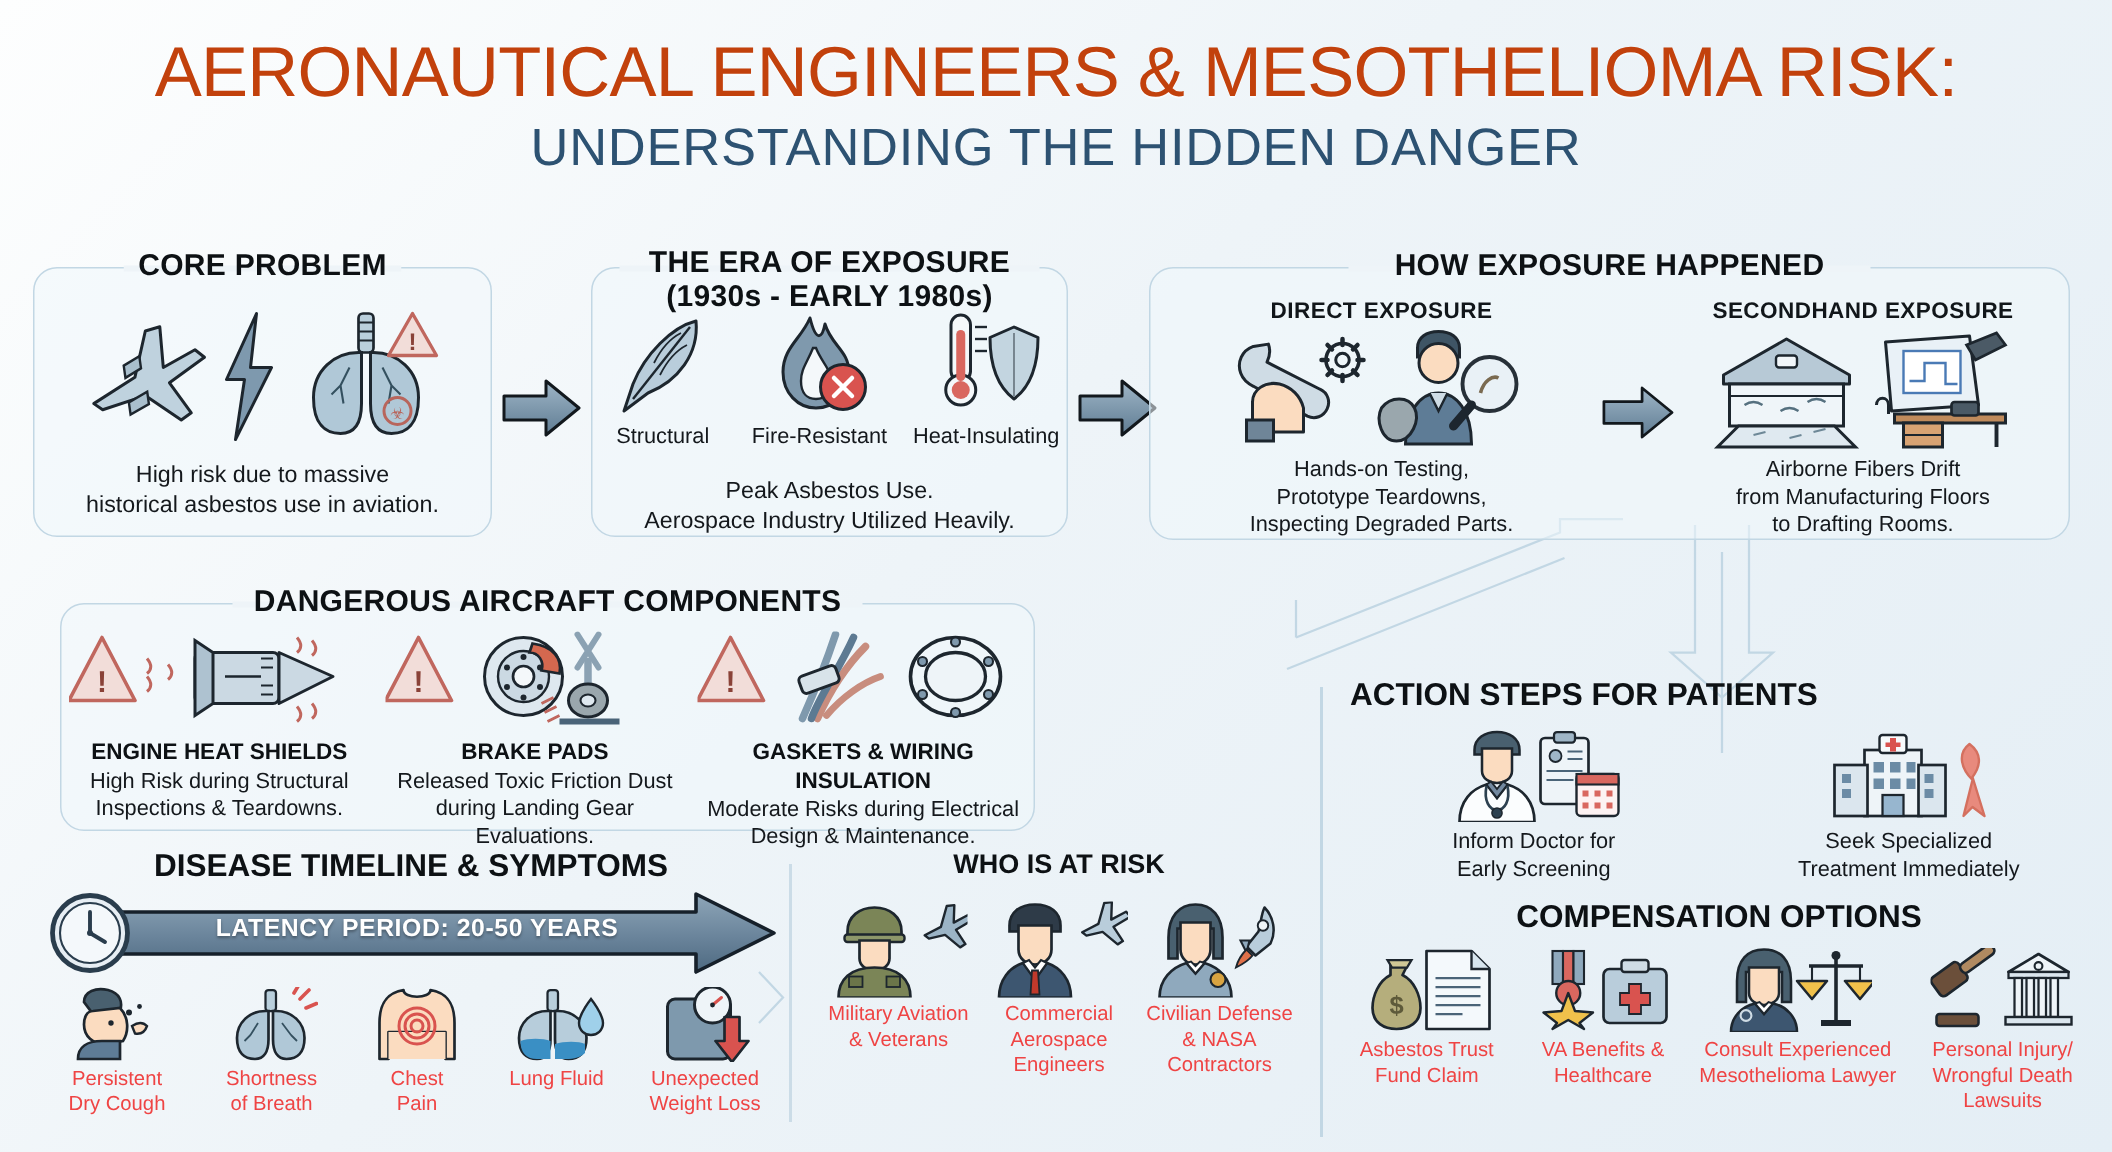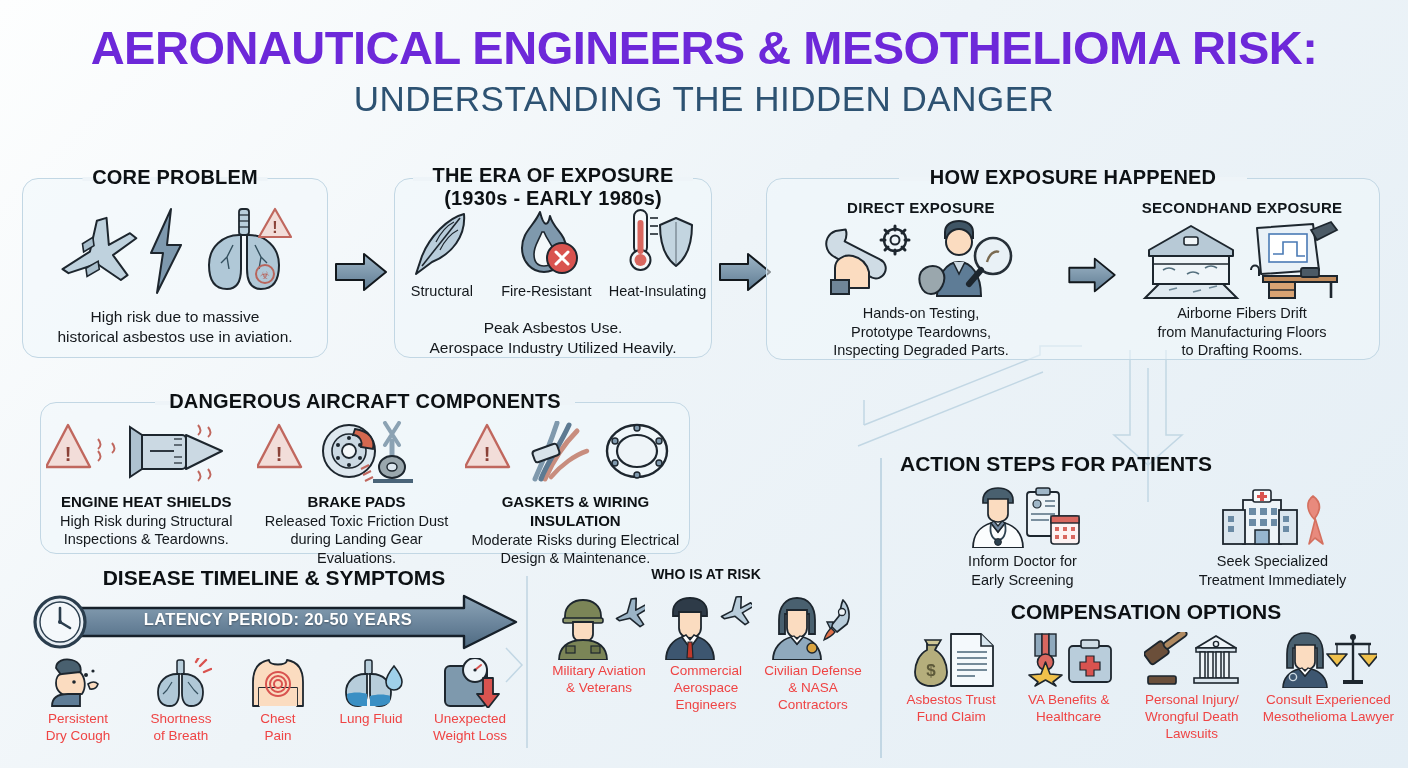--- a/index.html
+++ b/index.html
@@ -8,22 +8,22 @@
     font-family: "Liberation Sans", sans-serif;
     background: linear-gradient(135deg, #fdfefe 0%, #eef4f8 45%, #e4eef5 100%);
     position: relative; overflow: hidden;
     color:#14181c;
   }
   .root { position:absolute; inset:0; }
 
   
   .title-wrap { position:absolute; top:24px; left:0; width:1408px; text-align:center; }
   .title-main {
-    font-size:47px; font-weight:bold; letter-spacing:-0.5px;
-    color:#6d28d9; line-height:1.04;
+    font-size:47px; font-weight:normal; letter-spacing:-0.5px;
+    color:#c2410c; line-height:1.04;
     text-shadow: 0 1px 0 rgba(255,255,255,.6);
   }
   .title-sub {
     font-size:35px; font-weight:normal; letter-spacing:0.5px;
     color:#2d5272; line-height:1.25; margin-top:4px;
   }
 
   
   .panel {
     position:absolute;
@@ -436,21 +436,21 @@
           <circle cx="36" cy="12" r="1.6" fill="#1d262e"></circle>
           <path d="M44 20 L54 20 L54 36 L60 36 L49 50 L38 36 L44 36 Z" fill="#d9534f" stroke="#1d262e" stroke-width="1.8" stroke-linejoin="round"></path>
         </svg>
         <div class="cap-sm" style="margin-top:3px; white-space:pre-line;">Unexpected
 Weight Loss</div>
       </div>
     </div>
   </div>
 
   <div style="position:absolute; left:546px; top:566px; width:320px;">
-    <div style="text-align:center; font-size:14px; font-weight:bold; color:#0d1114;">WHO IS AT RISK</div>
+    <div style="text-align:center; font-size:18px; font-weight:bold; color:#0d1114;">WHO IS AT RISK</div>
 
     <div style="display:flex; justify-content:space-between; margin-top:14px;">
 
       <div class="colcell" style="width:106px;">
         <svg width="92" height="64" viewBox="0 0 92 64">
           <path d="M12 20 C12 10 20 4 30 4 C40 4 48 10 48 20 L48 23 L12 23 Z" fill="#7b8557" stroke="#1d262e" stroke-width="1.8"></path>
           <rect x="10" y="22" width="40" height="5" rx="2" fill="#8d976a" stroke="#1d262e" stroke-width="1.6"></rect>
           <path d="M20 26 L40 26 L40 38 C40 43 35 46 30 46 C25 46 20 43 20 38 Z" fill="#fbdcc0" stroke="#1d262e" stroke-width="1.8"></path>
           <path d="M6 64 C6 52 14 44 30 44 C46 44 54 52 54 64 Z" fill="#7b8557" stroke="#1d262e" stroke-width="1.8"></path>
           <rect x="13" y="50" width="9" height="7" fill="#6b7549" stroke="#1d262e" stroke-width="1.2"></rect>
@@ -597,58 +597,58 @@
           <circle cx="22.5" cy="30" r="8" fill="#d9675f" stroke="#1d262e" stroke-width="1.6"></circle>
           <path d="M22.5 30 L27 42 L39 43 L30 50 L33 54 L22.5 48 L12 54 L15 50 L6 43 L18 42 Z" fill="#f0c14b" stroke="#1d262e" stroke-width="1.6" stroke-linejoin="round"></path>
           <rect x="46" y="14" width="42" height="36" rx="4" fill="#b9cddb" stroke="#1d262e" stroke-width="1.8"></rect>
           <rect x="58" y="8" width="18" height="8" rx="2" fill="#cfdce5" stroke="#1d262e" stroke-width="1.6"></rect>
           <path d="M63 24 L71 24 L71 30 L77 30 L77 38 L71 38 L71 44 L63 44 L63 38 L57 38 L57 30 L63 30 Z" fill="#d9534f" stroke="#1d262e" stroke-width="1.2"></path>
         </svg>
         <div class="cap-sm" style="margin-top:4px; white-space:pre-line;">VA Benefits &amp;
 Healthcare</div>
       </div>
 
-      <div class="colcell" style="width:136px;">
-        <svg width="96" height="56" viewBox="0 0 96 56">
-          <g transform="rotate(-36 26 24)">
-            <rect x="6" y="6" width="22" height="15" rx="3" fill="#6b4f3a" stroke="#1d262e" stroke-width="1.8"></rect>
-            <rect x="27" y="10" width="26" height="7" rx="3" fill="#b08a61" stroke="#1d262e" stroke-width="1.8"></rect>
-          </g>
-          <rect x="4" y="44" width="28" height="8" rx="2" fill="#6b4f3a" stroke="#1d262e" stroke-width="1.7"></rect>
-          <path d="M52 16 L72 4 L92 16 Z" fill="#eef4f8" stroke="#1d262e" stroke-width="1.8" stroke-linejoin="round"></path>
-          <circle cx="72" cy="12" r="2.6" fill="none" stroke="#1d262e" stroke-width="1.4"></circle>
-          <rect x="52" y="16" width="40" height="4" fill="#dbe6ee" stroke="#1d262e" stroke-width="1.5"></rect>
-          <g fill="#eef4f8" stroke="#1d262e" stroke-width="1.5">
-            <rect x="56" y="20" width="5" height="26"></rect>
-              <rect x="64" y="20" width="5" height="26"></rect>
-            <rect x="72" y="20" width="5" height="26"></rect>
-              <rect x="80" y="20" width="5" height="26"></rect>
-          </g>
-          <rect x="50" y="46" width="44" height="5" fill="#dbe6ee" stroke="#1d262e" stroke-width="1.6"></rect>
-        </svg>
-        <div class="cap-sm" style="margin-top:4px; white-space:pre-line;">Personal Injury/
-Wrongful Death
-Lawsuits</div>
-      </div>
-
       <div class="colcell" style="width:150px;">
         <svg width="98" height="56" viewBox="0 0 98 56">
           <path d="M8 22 C8 8 15 1 26 1 C37 1 44 8 44 22 L44 36 L38 36 L38 16 L14 16 L14 36 L8 36 Z" fill="#49606f" stroke="#1d262e" stroke-width="1.7"></path>
           <path d="M16 13 L36 13 L36 30 C36 35 31 38 26 38 C21 38 16 35 16 30 Z" fill="#fbdcc0" stroke="#1d262e" stroke-width="1.7"></path>
           <path d="M4 56 C4 46 11 39 20 37 L26 44 L32 37 C41 39 48 46 48 56 Z" fill="#3d5670" stroke="#1d262e" stroke-width="1.7"></path>
           <path d="M20 37 L26 44 L32 37 L29 36 L26 39 L23 36 Z" fill="#ffffff" stroke="#1d262e" stroke-width="1.3"></path>
           <circle cx="14" cy="45" r="3.6" fill="none" stroke="#cfdce5" stroke-width="1.4"></circle>
           <line x1="74" y1="4" x2="74" y2="50" stroke="#1d262e" stroke-width="2.4"></line>
           <line x1="56" y1="12" x2="92" y2="12" stroke="#1d262e" stroke-width="2.4"></line>
           <circle cx="74" cy="5" r="3" fill="#1d262e"></circle>
           <line x1="58" y1="12" x2="58" y2="22" stroke="#1d262e" stroke-width="1.4"></line>
           <line x1="90" y1="12" x2="90" y2="22" stroke="#1d262e" stroke-width="1.4"></line>
           <path d="M48 22 L68 22 L58 34 Z" fill="#f0c14b" stroke="#1d262e" stroke-width="1.7" stroke-linejoin="round"></path>
           <path d="M80 22 L100 22 L90 34 Z" fill="#f0c14b" stroke="#1d262e" stroke-width="1.7" stroke-linejoin="round"></path>
           <rect x="64" y="48" width="20" height="4" fill="#1d262e"></rect>
         </svg>
         <div class="cap-sm" style="margin-top:4px; white-space:pre-line;">Consult Experienced
 Mesothelioma Lawyer</div>
       </div>
+
+      <div class="colcell" style="width:136px;">
+        <svg width="96" height="56" viewBox="0 0 96 56">
+          <g transform="rotate(-36 26 24)">
+            <rect x="6" y="6" width="22" height="15" rx="3" fill="#6b4f3a" stroke="#1d262e" stroke-width="1.8"></rect>
+            <rect x="27" y="10" width="26" height="7" rx="3" fill="#b08a61" stroke="#1d262e" stroke-width="1.8"></rect>
+          </g>
+          <rect x="4" y="44" width="28" height="8" rx="2" fill="#6b4f3a" stroke="#1d262e" stroke-width="1.7"></rect>
+          <path d="M52 16 L72 4 L92 16 Z" fill="#eef4f8" stroke="#1d262e" stroke-width="1.8" stroke-linejoin="round"></path>
+          <circle cx="72" cy="12" r="2.6" fill="none" stroke="#1d262e" stroke-width="1.4"></circle>
+          <rect x="52" y="16" width="40" height="4" fill="#dbe6ee" stroke="#1d262e" stroke-width="1.5"></rect>
+          <g fill="#eef4f8" stroke="#1d262e" stroke-width="1.5">
+            <rect x="56" y="20" width="5" height="26"></rect>
+              <rect x="64" y="20" width="5" height="26"></rect>
+            <rect x="72" y="20" width="5" height="26"></rect>
+              <rect x="80" y="20" width="5" height="26"></rect>
+          </g>
+          <rect x="50" y="46" width="44" height="5" fill="#dbe6ee" stroke="#1d262e" stroke-width="1.6"></rect>
+        </svg>
+        <div class="cap-sm" style="margin-top:4px; white-space:pre-line;">Personal Injury/
+Wrongful Death
+Lawsuits</div>
+      </div>
     </div>
   </div>
 
 </div>
 
 </body></html>

